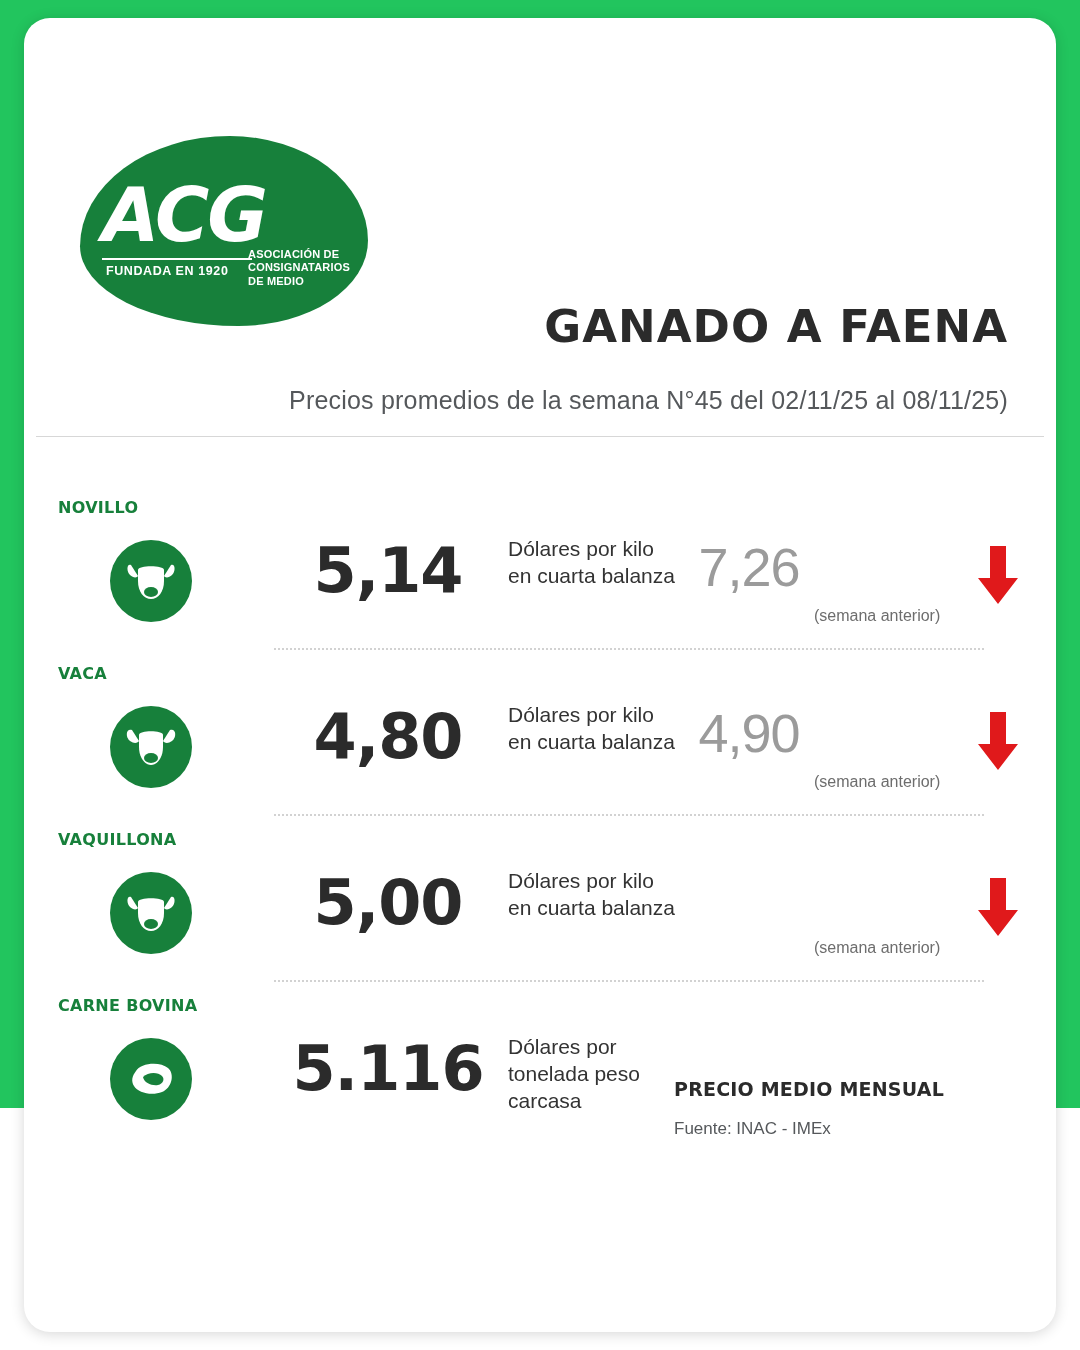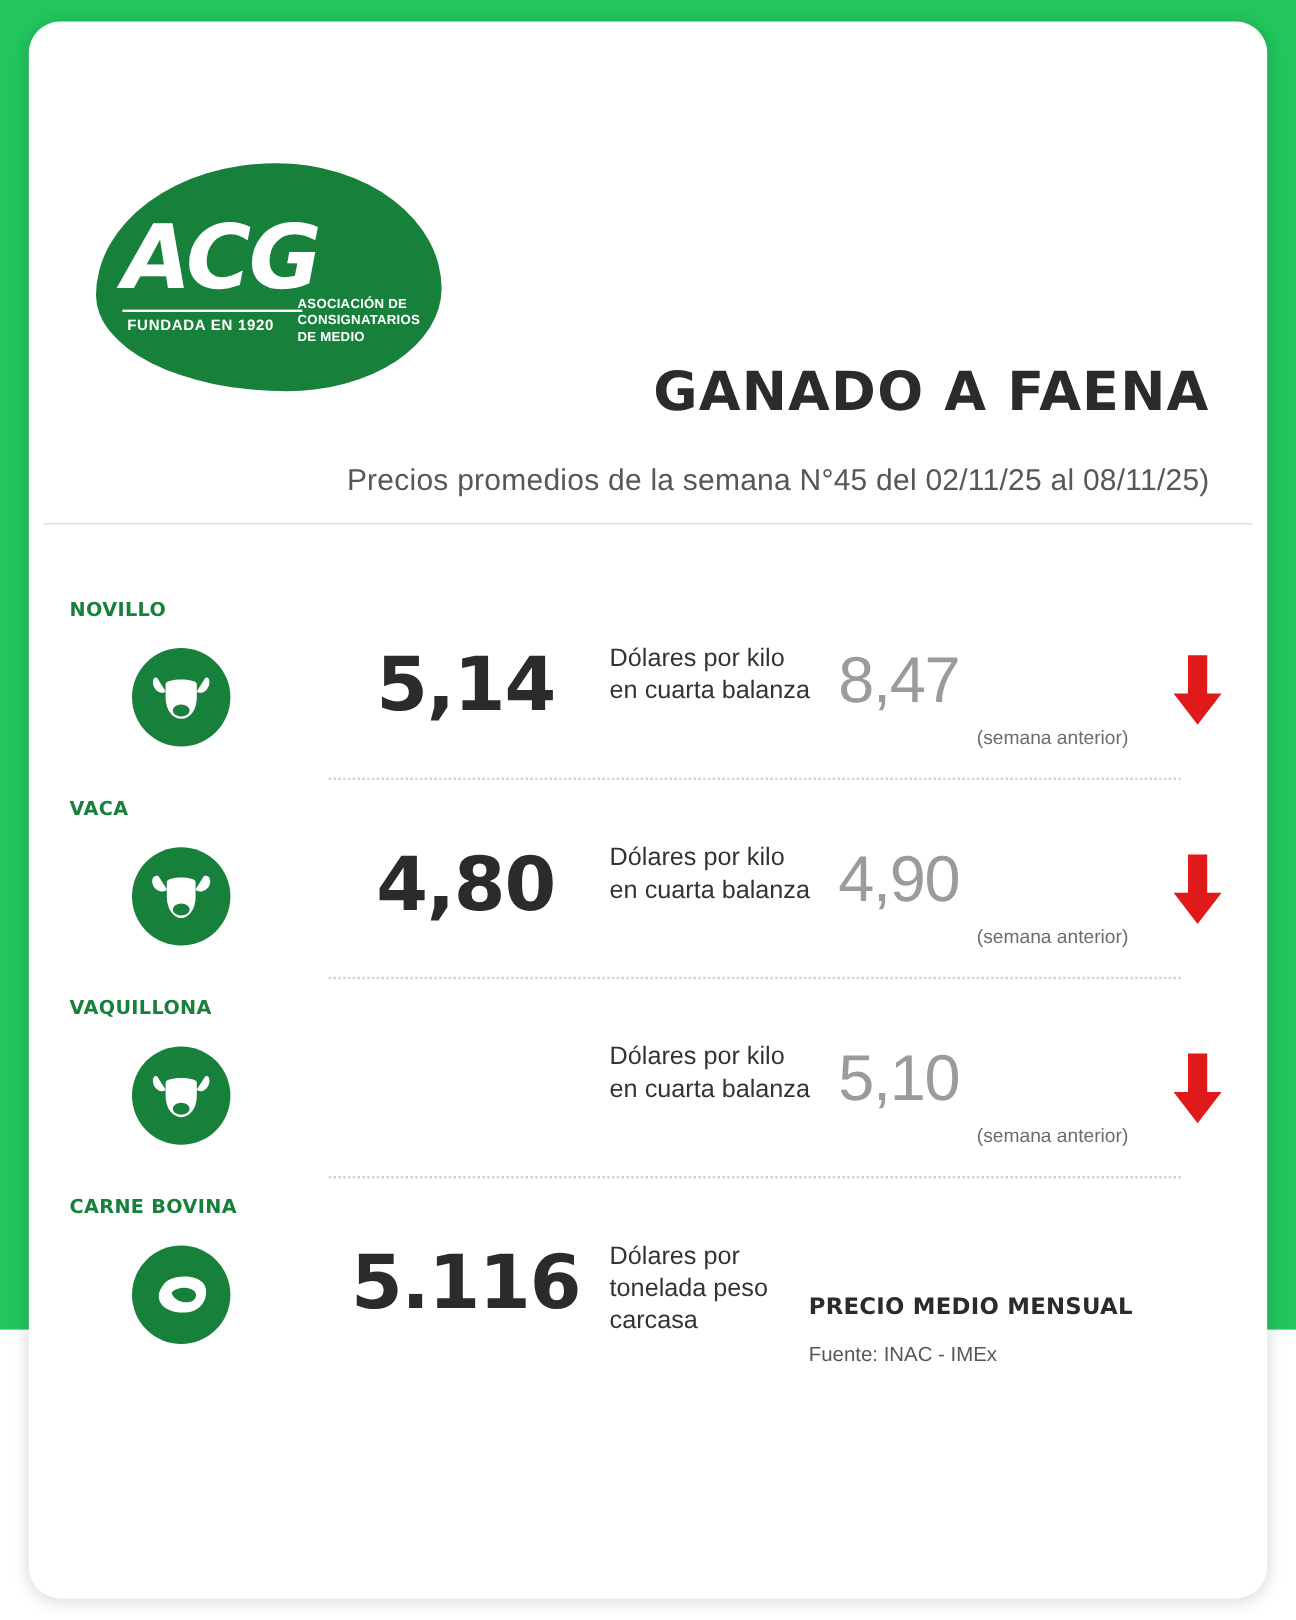--- a/index.html
+++ b/index.html
@@ -266,21 +266,21 @@
         <div class="icon-circle">
           <svg width="52" height="44" viewBox="0 0 52 44" aria-hidden="true">
             <path d="M6 6 C2 4 1 12 5 16 C8 19 12 19 13 17 Z" fill="#ffffff"></path>
             <path d="M46 6 C50 4 51 12 47 16 C44 19 40 19 39 17 Z" fill="#ffffff"></path>
             <path d="M13 11 C13 6 39 6 39 11 L39 22 C39 33 33 40 26 40 C19 40 13 33 13 22 Z" fill="#ffffff"></path>
             <ellipse cx="26" cy="33" rx="7" ry="5" fill="#17803b"></ellipse>
           </svg>
         </div>
         <div class="price">5,14</div>
         <div class="unit">Dólares por kilo en cuarta balanza</div>
-        <div class="prev">8,47</div>
+        <div class="prev">7,26</div>
         <div class="prev-label">(semana anterior)</div>
         <div class="arrow">
           <svg width="44" height="62" viewBox="0 0 44 62" aria-hidden="true">
             <polygon points="14,2 30,2 30,34 42,34 22,60 2,34 14,34" fill="#e0191b"></polygon>
           </svg>
         </div>
         <div class="row-rule"></div>
       </div>
 
       <div class="row">
@@ -308,22 +308,22 @@
       <div class="row">
         <div class="cat-label">VAQUILLONA</div>
         <div class="icon-circle">
           <svg width="52" height="44" viewBox="0 0 52 44" aria-hidden="true">
             <path d="M6 6 C2 4 1 12 5 16 C8 19 12 19 13 17 Z" fill="#ffffff"></path>
             <path d="M46 6 C50 4 51 12 47 16 C44 19 40 19 39 17 Z" fill="#ffffff"></path>
             <path d="M13 11 C13 6 39 6 39 11 L39 22 C39 33 33 40 26 40 C19 40 13 33 13 22 Z" fill="#ffffff"></path>
             <ellipse cx="26" cy="33" rx="7" ry="5" fill="#17803b"></ellipse>
           </svg>
         </div>
+        <div class="price">5,00</div>
         <div class="unit">Dólares por kilo en cuarta balanza</div>
-        <div class="prev">5,10</div>
         <div class="prev-label">(semana anterior)</div>
         <div class="arrow">
           <svg width="44" height="62" viewBox="0 0 44 62" aria-hidden="true">
             <polygon points="14,2 30,2 30,34 42,34 22,60 2,34 14,34" fill="#e0191b"></polygon>
           </svg>
         </div>
         <div class="row-rule"></div>
       </div>
 
       <div class="row">

